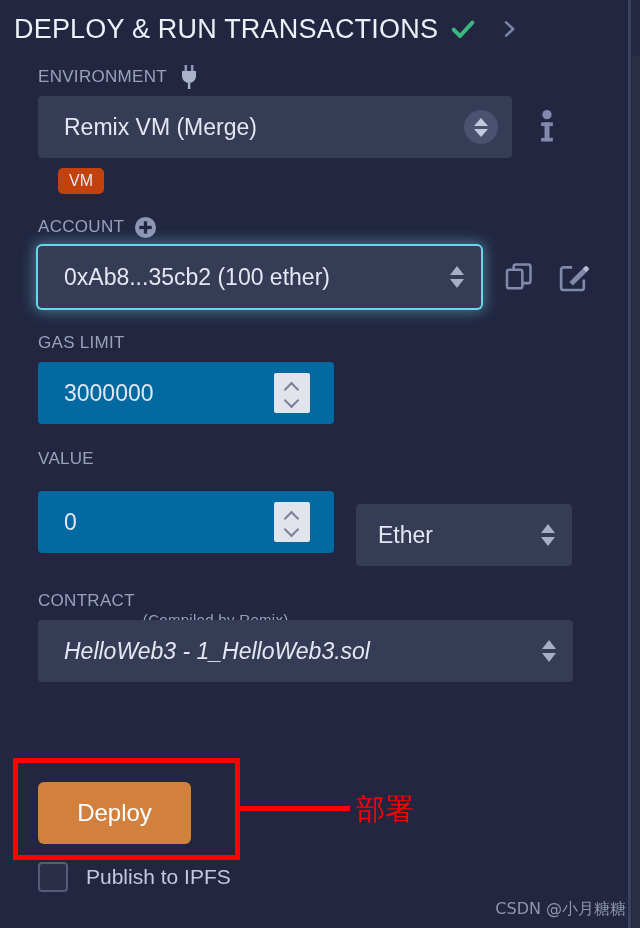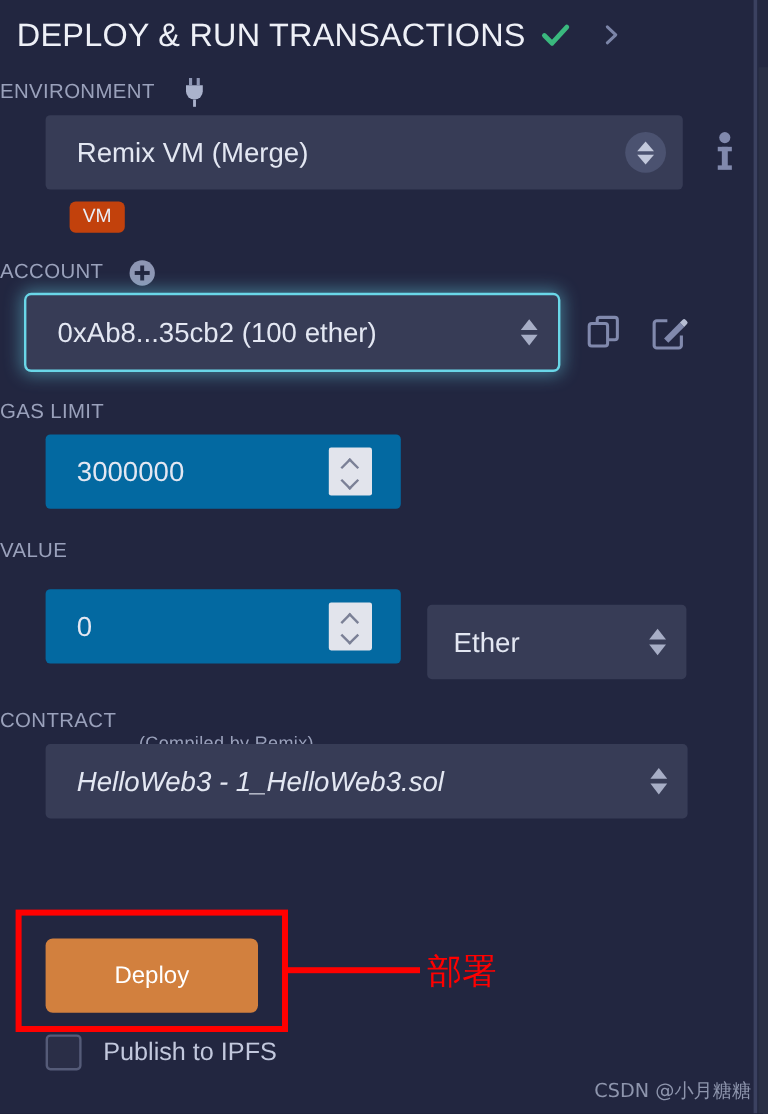--- a/index.html
+++ b/index.html
@@ -50,22 +50,22 @@
   .check-icon { margin-left: 11px; display:flex; align-items:center; }
   .chevron-icon { margin-left: 22px; display:flex; align-items:center; }
 
   
   .form { position: absolute; left: 0; top: 58px; width: 628px; }
   .field-label {
     font-size: 17px;
     color: #9aa1bb;
     letter-spacing: 0.3px;
     display: flex; align-items: center;
+    padding-left: 38px;
     height: 38px;
-    gap: 11px;
   }
   .field-label .sub {
     font-size: 15px;
     margin-left: 8px;
     color: #9aa1bb;
     margin-top: 36px;
   }
   .label-icon { margin-left: 10px; display: flex; align-items: center; }
 
   .row { display: flex; align-items: center; padding-left: 38px; }
@@ -78,21 +78,21 @@
     display: flex; align-items: center;
     padding: 0 14px 0 26px;
     font-size: 23px;
     color: #e3e7f2;
     border: none;
     cursor: pointer;
     white-space: nowrap;
   }
   .select .value { flex: 1; }
 
-  .select.env { width: 531px; }
+  .select.env { width: 474px; }
   .select.account {
     width: 443px;
     box-shadow: 0 0 0 2px #6ad7e8, 0 0 14px 4px rgba(106,215,232,0.45);
   }
   .select.unit { width: 216px; padding-left: 22px; margin-top: 26px; }
   .select.contract { width: 535px; font-style: italic; }
 
   
   .round-arrows {
     width: 34px; height: 34px; border-radius: 50%;
@@ -172,26 +172,26 @@
   
   .deploy-box {
     position: absolute;
     left: 13px; top: 758px;
     width: 227px; height: 102px;
     border: 5px solid #ff0000;
   }
   .deploy-btn {
     position: absolute;
     left: 38px; top: 782px;
-    width: 177px; height: 62px;
+    width: 153px; height: 62px;
     background: #d2803e;
     border: none;
     border-radius: 6px;
     color: #ffffff;
-    font-size: 20px;
+    font-size: 24px;
     font-family: "Liberation Sans", sans-serif;
     cursor: pointer;
   }
   .callout-line {
     position: absolute;
     left: 240px; top: 806px;
     width: 110px; height: 5px;
     background: #ff0000;
   }
   .callout-text {
@@ -290,21 +290,21 @@
     <div class="field-label" style="margin-top:14px;">
       <span>ACCOUNT</span>
       <span class="label-icon">
         <svg width="23" height="23" viewBox="0 0 24 24">
           <circle cx="12" cy="12" r="11" fill="#8e96b4"></circle>
           <rect x="10.3" y="5.5" width="3.4" height="13" fill="#222640"></rect>
           <rect x="5.5" y="10.3" width="13" height="3.4" fill="#222640"></rect>
         </svg>
       </span>
     </div>
-    <div class="row" style="padding-left:22px;">
+    <div class="row" style="padding-left:38px;">
       <div class="select account">
         <span class="value">0xAb8...35cb2 (100 ether)</span>
         <span class="plain-arrows">
           <span class="tu"></span>
             <span class="td"></span>
         </span>
       </div>
       <span class="icon-btn" style="margin-left:22px;">
         <svg width="32" height="32" viewBox="0 0 24 24">
           <rect x="3" y="6.5" width="11.5" height="14" rx="1.6" fill="none" stroke="#8189ad" stroke-width="1.9"></rect>

